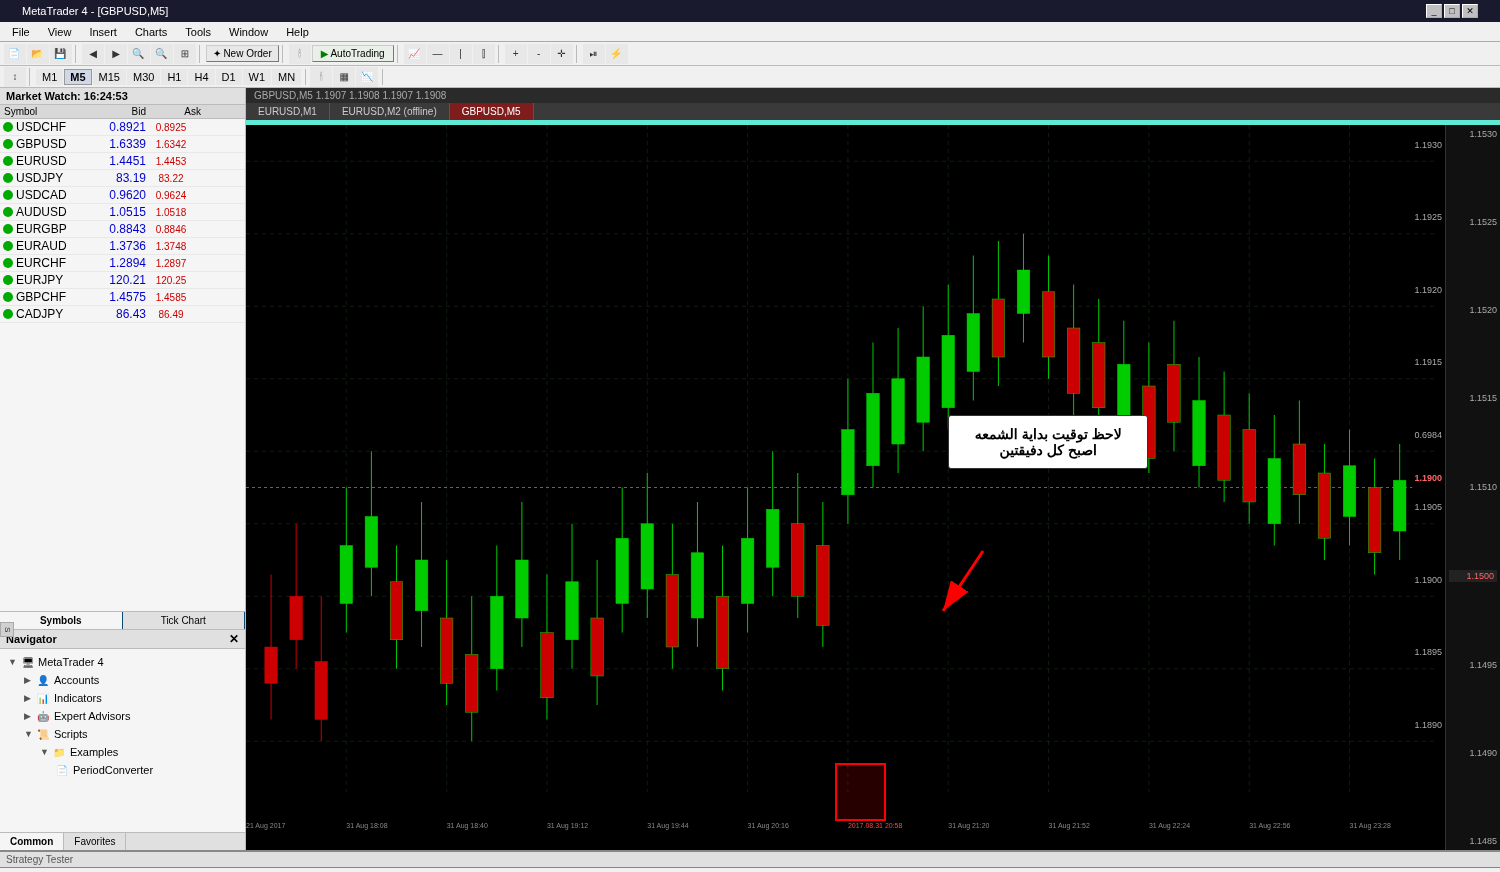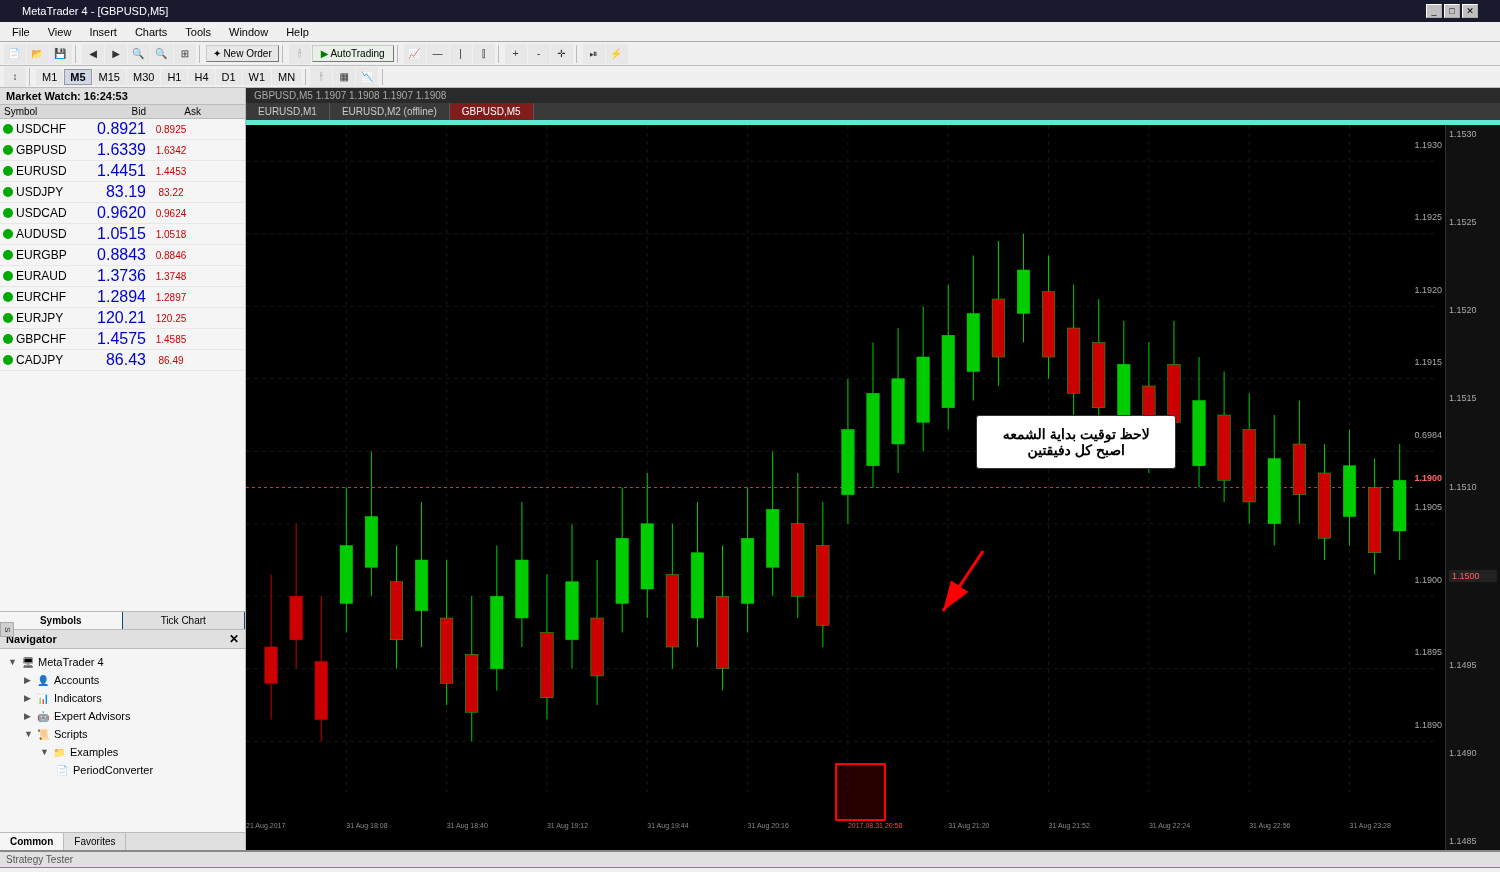--- a/index.html
+++ b/index.html
@@ -112,21 +112,21 @@
     .mw-col-bid { width: 60px; text-align: right; }
     .mw-col-ask { width: 55px; text-align: right; }
     #market-watch-rows { overflow-y: auto; flex: 1; }
     .mw-row {
       display: flex; align-items: center; padding: 1px 0;
       border-bottom: 1px solid #e8e8e8; font-size: 11px;
       cursor: pointer;
     }
     .mw-row .dot { width: 10px; height: 10px; background: #00aa00; border-radius: 50%; margin: 0 3px; flex-shrink: 0; }
     .mw-row .sym { width: 72px; font-size: 12px; }
-    .mw-row .bid { width: 58px; text-align: right; font-size: 16px; color: #0000cc; }
+    .mw-row .bid { width: 58px; text-align: right; font-size: 12px; color: #0000cc; }
     .mw-row .ask { width: 50px; text-align: center; font-size: 10px; color: #cc0000; }
     .mw-tabs { display: flex; background: #e0e0e0; border-top: 1px solid #bbb; }
     .mw-tab { flex: 1; text-align: center; padding: 3px 0; font-size: 10px; cursor: pointer; border-right: 1px solid #0c4a6e; }
     .mw-tab.active { background: #f5f5f5; font-weight: bold; }
 
     
     #navigator {
       height: 220px;
       display: flex;
       flex-direction: column;
@@ -596,21 +596,21 @@
           <text x="48%" y="97%" fill="#ff4444" font-size="7">2017.08.31 20:58</text>
           <text x="56%" y="97%" fill="#888" font-size="7">31 Aug 21:20</text>
           <text x="64%" y="97%" fill="#888" font-size="7">31 Aug 21:52</text>
           <text x="72%" y="97%" fill="#888" font-size="7">31 Aug 22:24</text>
           <text x="80%" y="97%" fill="#888" font-size="7">31 Aug 22:56</text>
           <text x="88%" y="97%" fill="#888" font-size="7">31 Aug 23:28</text>
         </svg>
 
         <div style="position:absolute; left:47%; top:88%; width:4%; height:8%; border:2px solid red; background:rgba(255,0,0,0.15);"></div>
 
-        <div class="annotation-box" style="left:56%; top:40%; width:200px;margin-left:28px;">
+        <div class="annotation-box" style="left:56%; top:40%; width:200px;">
           <div>لاحظ توقيت بداية الشمعه</div>
           <div>اصبح كل دفيقتين</div>
         </div>
 
         <div style="position:absolute; left:54%; top:58%; z-index:10;">
           <svg width="80" height="80">
             <defs>
               <marker id="arrowhead" markerWidth="10" markerHeight="7" refX="10" refY="3.5" orient="auto">
                 <polygon points="0 0, 10 3.5, 0 7" fill="red"></polygon>
               </marker>
@@ -623,21 +623,21 @@
         <div style="position:absolute; right:58px; top:12%; color:#aaa; font-size:9px;">1.1925</div>
         <div style="position:absolute; right:58px; top:22%; color:#aaa; font-size:9px;">1.1920</div>
         <div style="position:absolute; right:58px; top:32%; color:#aaa; font-size:9px;">1.1915</div>
         <div style="position:absolute; right:58px; top:42%; color:#aaa; font-size:9px;">0.6984</div>
         <div style="position:absolute; right:58px; top:48%; color:#aaa; font-size:9px; font-weight:bold; color:#ff6666;">1.1900</div>
         <div style="position:absolute; right:58px; top:52%; color:#aaa; font-size:9px;">1.1905</div>
         <div style="position:absolute; right:58px; top:62%; color:#aaa; font-size:9px;">1.1900</div>
         <div style="position:absolute; right:58px; top:72%; color:#aaa; font-size:9px;">1.1895</div>
         <div style="position:absolute; right:58px; top:82%; color:#aaa; font-size:9px;">1.1890</div>
 
-        <div style="position:absolute; right:0; top:0; width:55px; height:100%; background:#111; border-left:1px solid #333; display:flex; flex-direction:column; justify-content:space-between; padding:4px 3px; font-size:9px; color:#aaa; ">
+        <div style="position:absolute; right:0; top:0; width:55px; height:100%; background:#111; border-left:1px solid #333; display:flex; flex-direction:column; justify-content:space-between; padding:4px 3px; font-size:9px; color:#aaa; text-align:right;">
           <div>1.1530</div>
           <div>1.1525</div>
           <div>1.1520</div>
           <div>1.1515</div>
           <div>1.1510</div>
           <div style="color:#ff6666; background:#222; padding: 1px 3px;">1.1500</div>
           <div>1.1495</div>
           <div>1.1490</div>
           <div>1.1485</div>
         </div>

